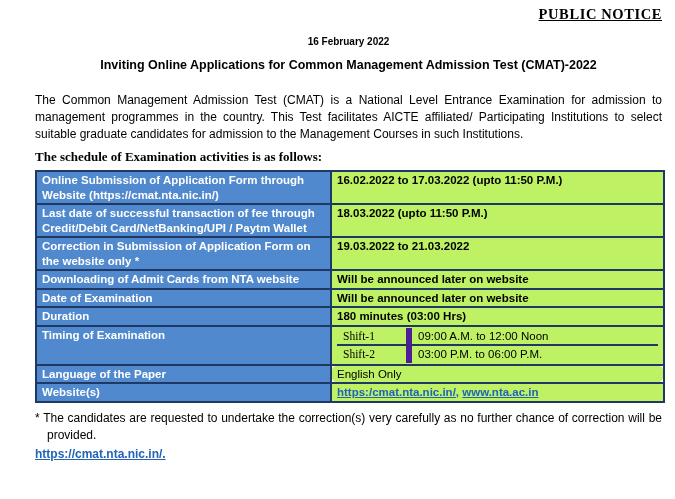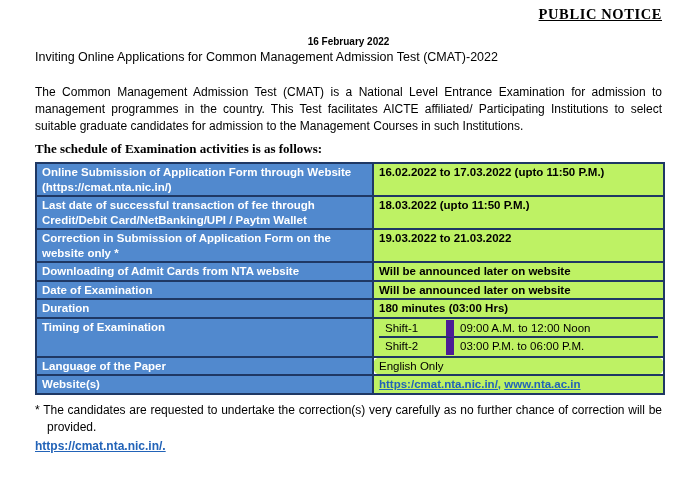--- a/index.html
+++ b/index.html
@@ -22,24 +22,24 @@
     text-decoration: underline;
     margin-top: 2px;
   }
   .date-line {
     text-align: center;
     font-weight: bold;
     font-size: 10px;
     margin-top: 13px;
   }
   .heading {
-    text-align: left;
-    font-weight: normal;
+    text-align: center;
+    font-weight: bold;
     font-size: 12.5px;
-    margin-top: 3px;
+    margin-top: 11px;
   }
   .intro {
     margin-top: 20px;
     font-size: 12px;
     line-height: 17px;
     text-align: justify;
   }
   .schedule-heading {
     margin-top: 6px;
     font-family: "Liberation Serif", serif;
@@ -57,32 +57,32 @@
     border: 2px solid #1f3864;
     font-size: 11.5px;
     line-height: 14.5px;
     padding: 1px 5px;
     vertical-align: top;
   }
   td.lbl {
     background: #5189ce;
     color: #ffffff;
     font-weight: bold;
-    width: 337px;
+    width: 295px;
   }
   td.val {
     background: #bef264;
     font-weight: bold;
     color: #000000;
   }
   td.val-plain { font-weight: normal; border-radius: 8px; }
   td.timing-cell { padding: 0; }
   .shift-grid { display: grid; grid-template-columns: 75px 1fr; }
   .shift-grid > div { padding: 1px 6px; font-weight: normal; }
-  .shift-name { border-right: 8px solid #4c1d95; }
+  .shift-name { border-right: 6px solid #4c1d95; font-family: Liberation Serif, serif; }
   .shift-top { border-bottom: 2px solid #1f3864; }
 
   a.doc-link {
     color: #2263b8;
     font-weight: bold;
     text-decoration: underline;
   }
 
   .footnote {
     margin-top: 7px;

